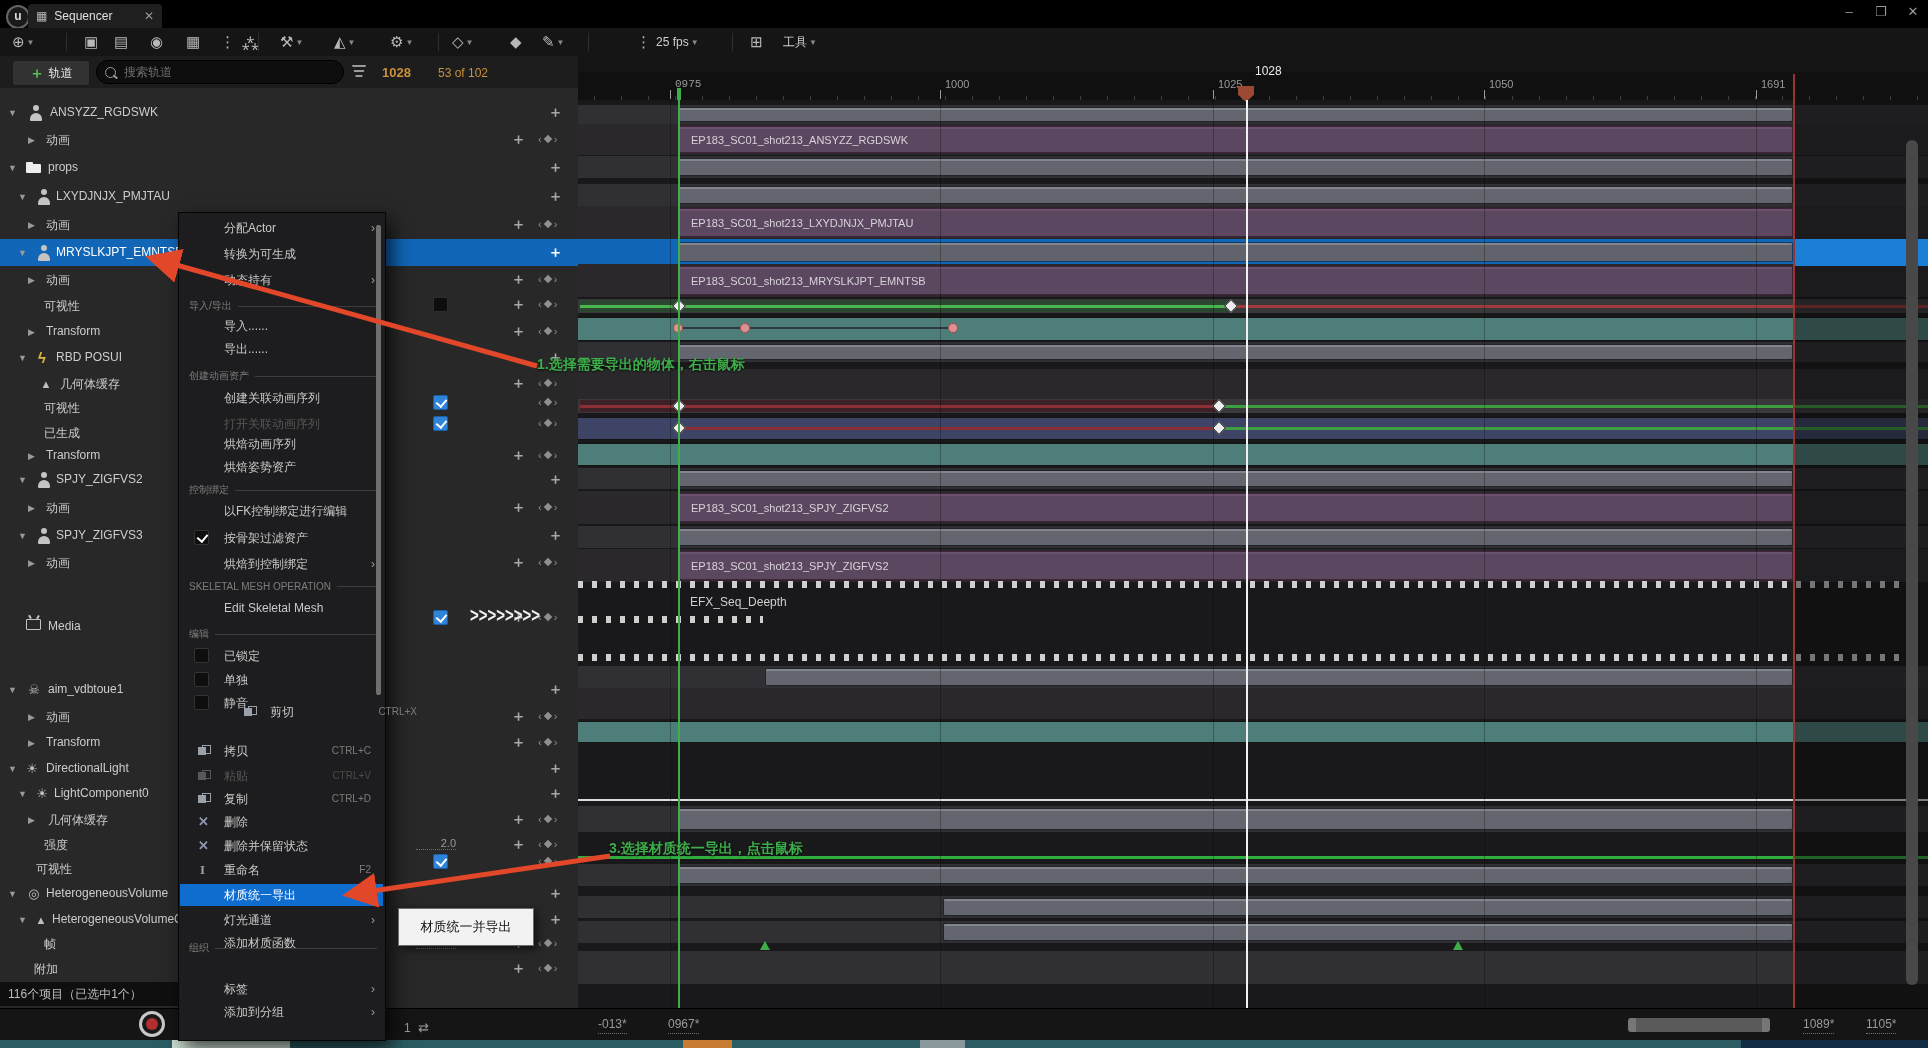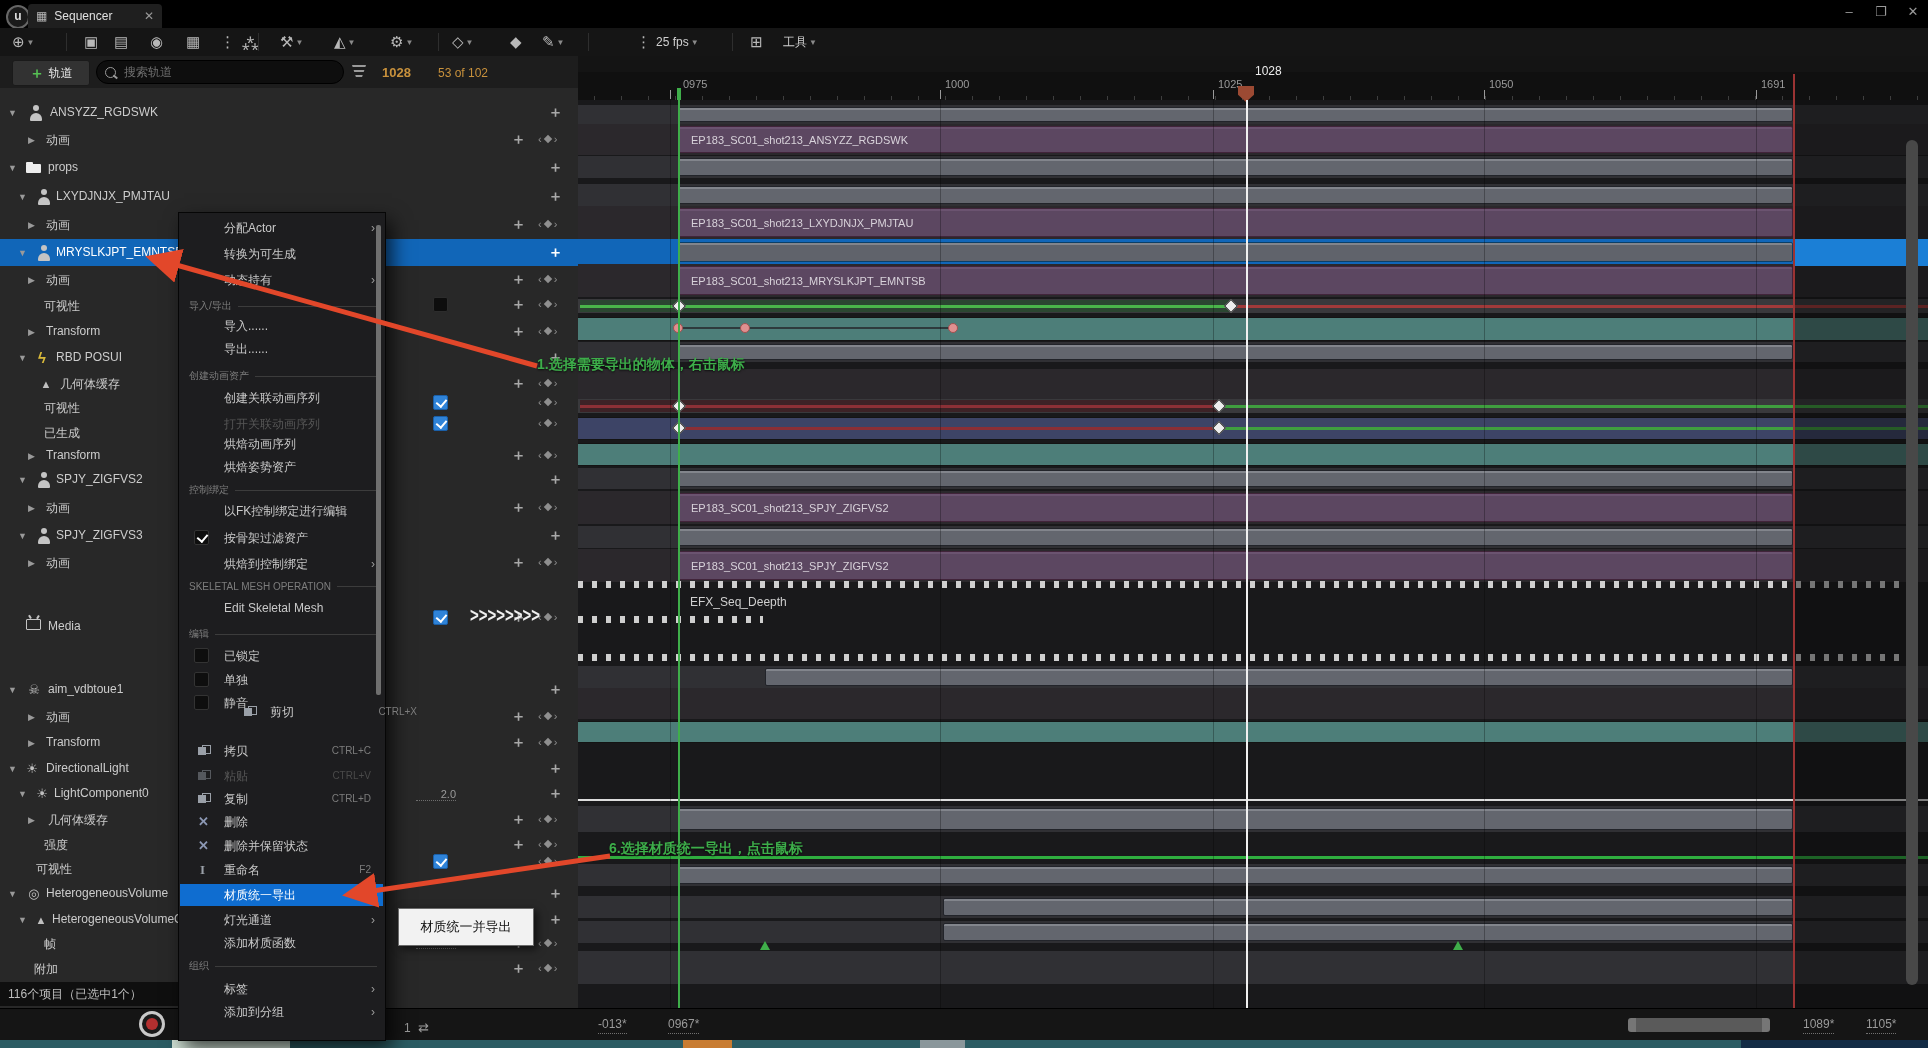--- a/index.html
+++ b/index.html
@@ -254,21 +254,21 @@
       <input placeholder="搜索轨道" style="">
     </div>
     <div id="filtericon"></div>
     <div class="abs amber" style="left:382px;top:9px;font-weight:bold;font-size:13px;">1028</div>
     <div class="abs amber" style="left:438px;top:10px;">53 of 102</div>
   </div>
 
   <div id="rulertop"></div>
   <div id="ruler">
       <div class="tick" style="left: 92px;"></div>
-      <div class="ticklabel" style="left: 105px;">0975</div>
+      <div class="ticklabel" style="left: 97px; font-family: Liberation Mono, monospace;">0975</div>
       <div class="tick" style="left: 362px;"></div>
       <div class="ticklabel" style="left: 367px;">1000</div>
       <div class="tick" style="left: 635px;"></div>
       <div class="ticklabel" style="left: 640px;">1025</div>
       <div class="tick" style="left: 906px;"></div>
       <div class="ticklabel" style="left: 911px;">1050</div>
       <div class="tick" style="left: 1178px;"></div>
       <div class="ticklabel" style="left: 1183px;">1691</div>
       <div style="position: absolute; left: 99px; bottom: 0px; width: 4px; height: 12px; background: rgb(63, 174, 74);"></div>
     </div>
@@ -587,21 +587,21 @@
         <div style="position: static;">›</div>
       </div>
       <div class="plusg" style="left: 548px; top: 761px;">＋</div>
       <div class="plusg" style="left: 548px; top: 786px;">＋</div>
       <div class="plusg" style="left: 511px; top: 812px;">＋</div>
       <div class="navg" style="left: 538px; top: 813px;">
         <div style="position: static;">‹</div>
         <div class="kd" style="position: static;"></div>
         <div style="position: static;">›</div>
       </div>
-      <div class="valg" style="left: 416px; top: 788px;">2.0</div>
+      <div class="valg" style="left: 416px; top: 837px;">2.0</div>
       <div class="plusg" style="left: 511px; top: 837px;">＋</div>
       <div class="navg" style="left: 538px; top: 838px;">
         <div style="position: static;">‹</div>
         <div class="kd" style="position: static;"></div>
         <div style="position: static;">›</div>
       </div>
       <div class="cb on" style="left: 433px; top: 854px;"></div>
       <div class="navg" style="left: 538px; top: 855px;">
         <div style="position: static;">‹</div>
         <div class="kd" style="position: static;"></div>
@@ -747,39 +747,39 @@
         <div class="mi-row active" style="top: 671px;">
           <div class="mi-label">材质统一导出</div>
         </div>
         <div class="mi-row" style="top: 696px;">
           <div class="mi-label">灯光通道</div>
           <div class="mi-arrow">›</div>
         </div>
         <div class="mi-row" style="top: 719px;">
           <div class="mi-label">添加材质函数</div>
         </div>
-        <div class="mi-head" style="top: 746px;">
+        <div class="mi-head" style="top: 728px;">
           <div style="position: static;">组织</div>
           <div class="ln" style="position: static;"></div>
         </div>
         <div class="mi-row" style="top: 765px;">
           <div class="mi-label">标签</div>
           <div class="mi-arrow">›</div>
         </div>
         <div class="mi-row" style="top: 788px;">
           <div class="mi-label">添加到分组</div>
           <div class="mi-arrow">›</div>
         </div>
       </div>
     <div id="menuscroll"></div>
   </div>
 
   <div id="tooltip">材质统一并导出</div>
   <div class="note" id="note1" style="left: 537px; top: 356px;">1.选择需要导出的物体，右击鼠标</div>
-  <div class="note" id="note2" style="left: 609px; top: 840px;">6.选择材质统一导出，点击鼠标</div>
+  <div class="note" id="note2" style="left: 609px; top: 840px;">3.选择材质统一导出，点击鼠标</div>
   <svg id="arrowsvg" width="1928" height="1048">
     <defs>
       <marker id="ah" markerWidth="7" markerHeight="7" refX="5" refY="3.5" orient="auto">
         <polygon points="0 0, 7 3.5, 0 7" fill="#e2472a"></polygon>
       </marker>
     </defs>
     <line id="arrow1" stroke="#e2472a" stroke-width="5" marker-end="url(#ah)" x1="537" y1="366" x2="155" y2="259"></line>
     <line id="arrow2" stroke="#e2472a" stroke-width="5" marker-end="url(#ah)" x1="610" y1="856" x2="352" y2="894"></line>
   </svg>
 

